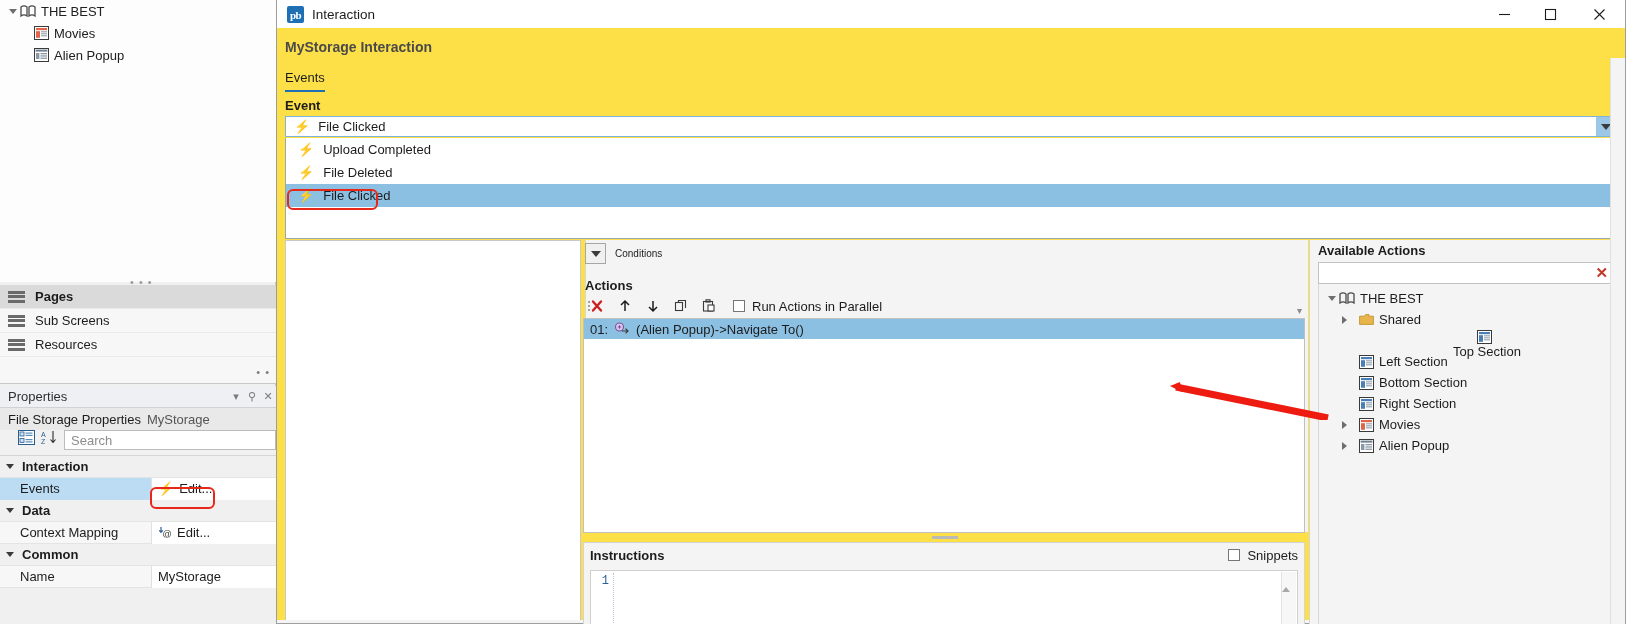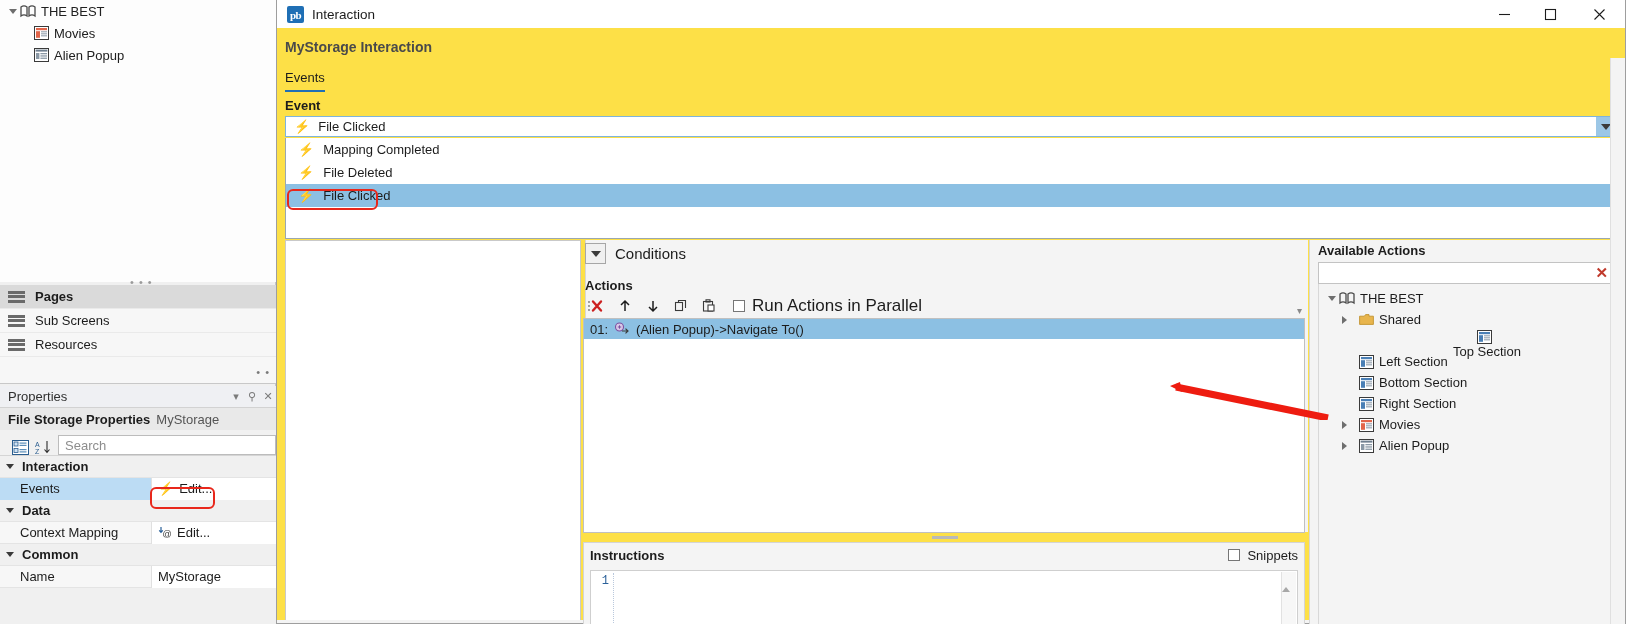--- a/index.html
+++ b/index.html
@@ -76,24 +76,24 @@
     height: 22px; background:#eff0f3; display:flex; align-items:center;
     padding-left:8px; font-size:13px; color:#303030;
     border-bottom:1px solid #d2d2d2;
   }
   .props-title .spacer { flex:1; }
   .props-title .ctrl { width:16px; text-align:center; color:#7b7b7b; font-size:11px; }
   .props-header {
     height:22px; display:flex; align-items:center; padding-left:8px;
     background:#e9e9e9; font-size:13px;
   }
-  .props-header b { font-weight:bold; margin-right:6px; color:#1c1c1c;}
+  .props-header b { font-weight:normal; margin-right:6px; color:#1c1c1c;}
   .props-header span.sub { color:#555; }
   .props-toolbar {
-    height:26px; display:flex; align-items:flex-end; padding-left:12px;
+    height:26px; display:flex; align-items:flex-start; padding-left:18px;
     background:#f1f1f1; border-bottom:1px solid #d5d5d5;
   }
   .search-wrap {
     flex:1; height:20px; background:#fff; border:1px solid #bcbcbc;
     margin-left:6px; margin-right:0; display:flex; align-items:center;
     position:relative;
   }
   .search-wrap input {
     border:0; outline:0; width:100%; height:18px; padding-left:6px;
     font-family:"Liberation Sans",sans-serif; font-size:13px; color:#222; background:transparent;
@@ -174,27 +174,27 @@
   
   .mid-left { position:absolute; left:8px; top:212px; width:296px; height:380px;
     background:#ffffff; border:1px solid #c9c9c9; border-bottom:none; }
   .mid-main { position:absolute; left:308px; top:212px; width:723px; height:292px;
     background:#f4f4f4; border-left:1px solid #d6d6d6; }
 
   .cond-row { position:absolute; left:308px; top:215px; display:flex; align-items:center; gap:9px; }
   .cond-btn { width:21px; height:21px; background:#f0f0f0; border:1px solid #a6a6a6;
     display:flex; align-items:center; justify-content:center; }
   .cond-btn .dd-arrow { border-top-color:#3b3b3b; }
-  .cond-label { font-size:15px; }
+  .cond-label { font-size:10px; }
 
   .actions-lbl { position:absolute; left:308px; top:250px; font-size:13px; font-weight:bold; }
   .act-toolbar { position:absolute; left:306px; top:268px; width:723px; height:20px;
     display:flex; align-items:center; gap:0px; }
   .tb-btn { width:28px; height:20px; display:flex; align-items:center; justify-content:center; }
-  .tb-chk { display:flex; align-items:center; gap:7px; margin-left:10px; font-size:17px; }
+  .tb-chk { display:flex; align-items:center; gap:7px; margin-left:10px; font-size:13px; }
   .chkbox { width:12px; height:12px; border:1px solid #767676; background:#fff; display:block; }
 
   .act-list { position:absolute; left:306px; top:290px; width:722px; height:215px;
     background:#ffffff; border:1px solid #c0c0c0; }
   .act-row { height:20px; display:flex; align-items:center; padding-left:6px; gap:6px;
     background:#8cc0e3; font-size:13px; color:#1c1c1c; }
   .act-scrollhint { position:absolute; right:2px; top:-14px; color:#8a8a8a; font-size:10px; }
 
   .splitter { position:absolute; left:655px; top:508px; width:26px; height:3px;
     background:#b9b9b9; }
@@ -444,21 +444,21 @@
           <span>File Clicked</span>
         </span>
         <span class="arrowbtn">
           <span class="dd-arrow"></span>
         </span>
       </div>
 
       <div class="ddlist">
         <div class="dd-item">
           <span class="bolt">⚡</span>
-          <span>Mapping Completed</span>
+          <span>Upload Completed</span>
         </div>
         <div class="dd-item">
           <span class="bolt">⚡</span>
           <span>File Deleted</span>
         </div>
         <div class="dd-item sel">
           <span class="bolt">⚡</span>
           <span>File Clicked</span>
         </div>
       </div>

